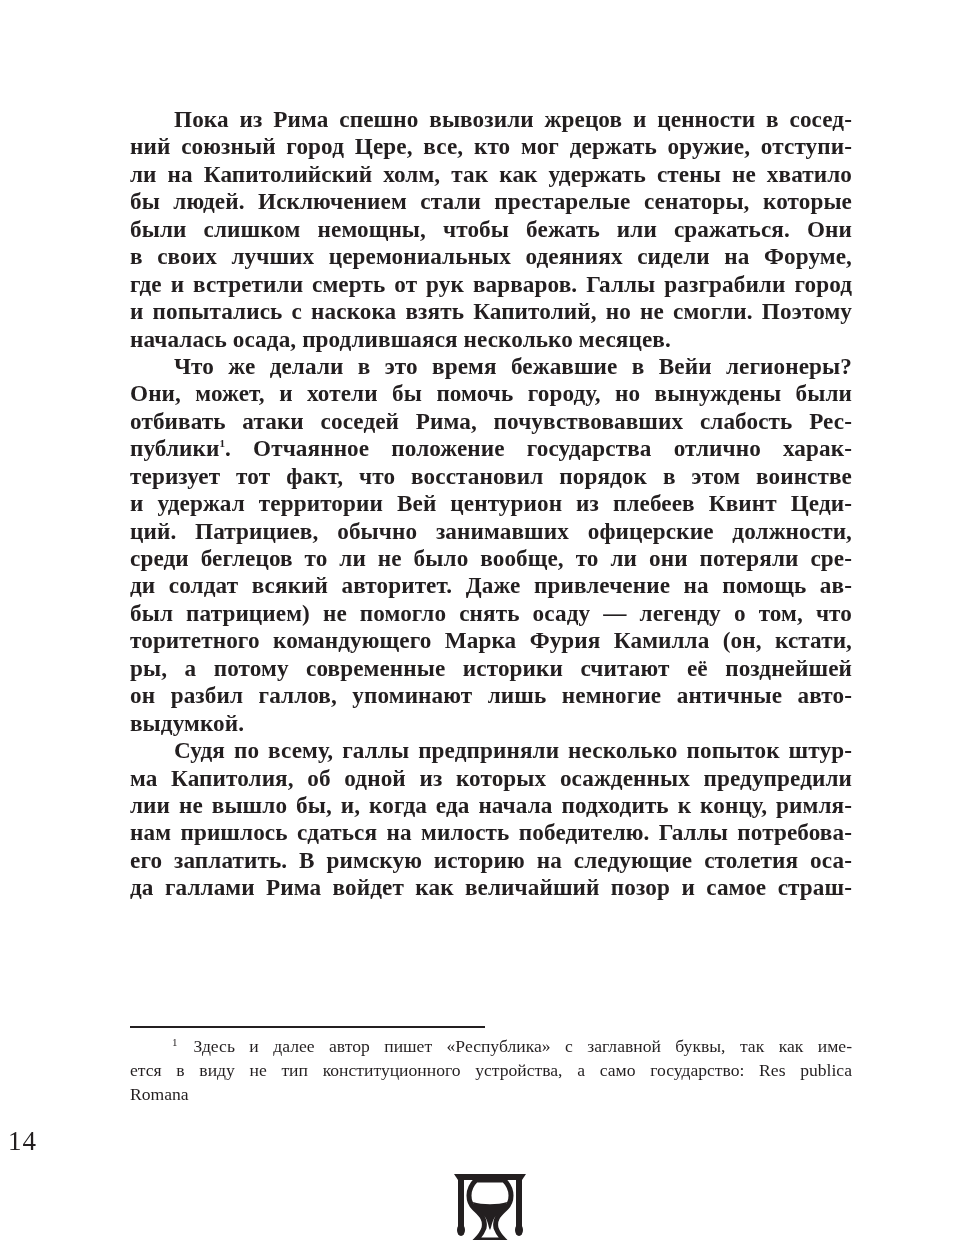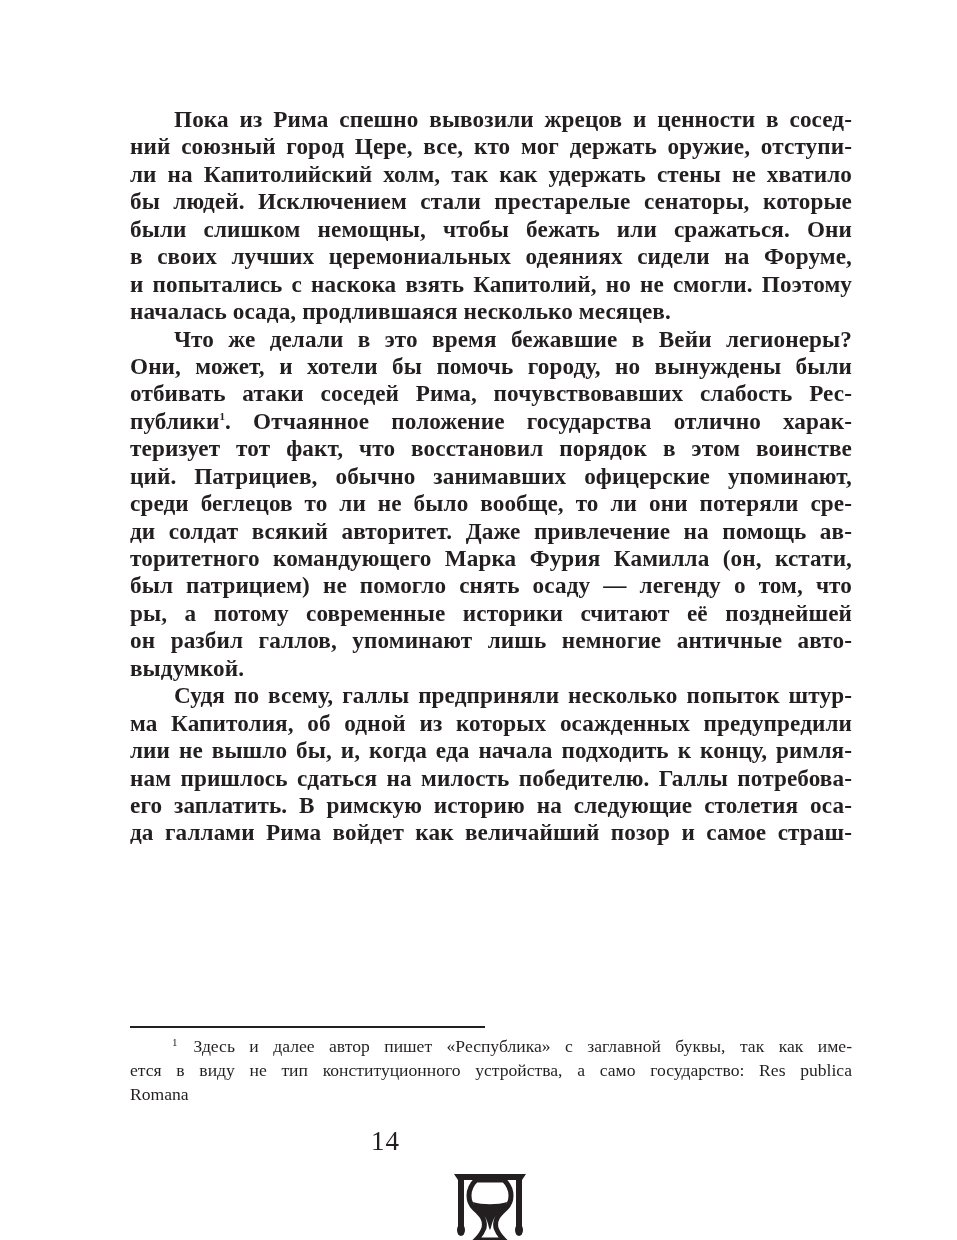--- a/index.html
+++ b/index.html
@@ -65,24 +65,24 @@
     .fline.indent { padding-left: 42px; }
     .fline.last { text-align-last: left; }
     .fn-marker {
       font-size: 11px;
       vertical-align: 6px;
       line-height: 0;
       margin-right: 16px;
     }
     .page-number {
       position: absolute;
-      left: 0;
+      left: 8px;
       width: 771px;
       top: 1124px;
-      text-align: center;
+      text-align: left;
       font-size: 27px;
       line-height: 34px;
       letter-spacing: 1px;
     }
     .ornament {
       position: absolute;
       left: 452px;
       top: 1168px;
       width: 76px;
       height: 72px;
@@ -93,35 +93,37 @@
 
 <div class="text-block">
 
   <div>
     <span class="line indent">Пока из Рима спешно вывозили жрецов и ценности в сосед-</span>
     <span class="line">ний союзный город Цере, все, кто мог держать оружие, отступи-</span>
     <span class="line">ли на Капитолийский холм, так как удержать стены не хватило</span>
     <span class="line">бы людей. Исключением стали престарелые сенаторы, которые</span>
     <span class="line">были слишком немощны, чтобы бежать или сражаться. Они</span>
     <span class="line">в своих лучших церемониальных одеяниях сидели на Форуме,</span>
+    <span class="line">где и встретили смерть от рук варваров. Галлы разграбили город</span>
     <span class="line">и попытались с наскока взять Капитолий, но не смогли. Поэтому</span>
     <span class="line last">началась осада, продлившаяся несколько месяцев.</span>
   </div>
 
   <div>
     <span class="line indent">Что же делали в это время бежавшие в Вейи легионеры?</span>
     <span class="line">Они, может, и хотели бы помочь городу, но вынуждены были</span>
     <span class="line">отбивать атаки соседей Рима, почувствовавших слабость Рес-</span>
     <span class="line"><span>публики</span><sup class="fnref">1</sup><span>. Отчаянное положение государства отлично харак-</span></span>
     <span class="line">теризует тот факт, что восстановил порядок в этом воинстве</span>
-    <span class="line">ций. Патрициев, обычно занимавших офицерские упоминают,</span>
+    <span class="line">и удержал территории Вей центурион из плебеев Квинт Цеди-</span>
+    <span class="line">ций. Патрициев, обычно занимавших офицерские должности,</span>
     <span class="line">среди беглецов то ли не было вообще, то ли они потеряли сре-</span>
     <span class="line">ди солдат всякий авторитет. Даже привлечение на помощь ав-</span>
+    <span class="line">был патрицием) не помогло снять осаду — легенду о том, что</span>
     <span class="line">торитетного командующего Марка Фурия Камилла (он, кстати,</span>
-    <span class="line">был патрицием) не помогло снять осаду — легенду о том, что</span>
     <span class="line">ры, а потому современные историки считают её позднейшей</span>
     <span class="line">он разбил галлов, упоминают лишь немногие античные авто-</span>
     <span class="line last">выдумкой.</span>
   </div>
 
   <div>
     <span class="line indent">Судя по всему, галлы предприняли несколько попыток штур-</span>
     <span class="line">ма Капитолия, об одной из которых осажденных предупредили</span>
     <span class="line">лии не вышло бы, и, когда еда начала подходить к концу, римля-</span>
     <span class="line">нам пришлось сдаться на милость победителю. Галлы потребова-</span>

